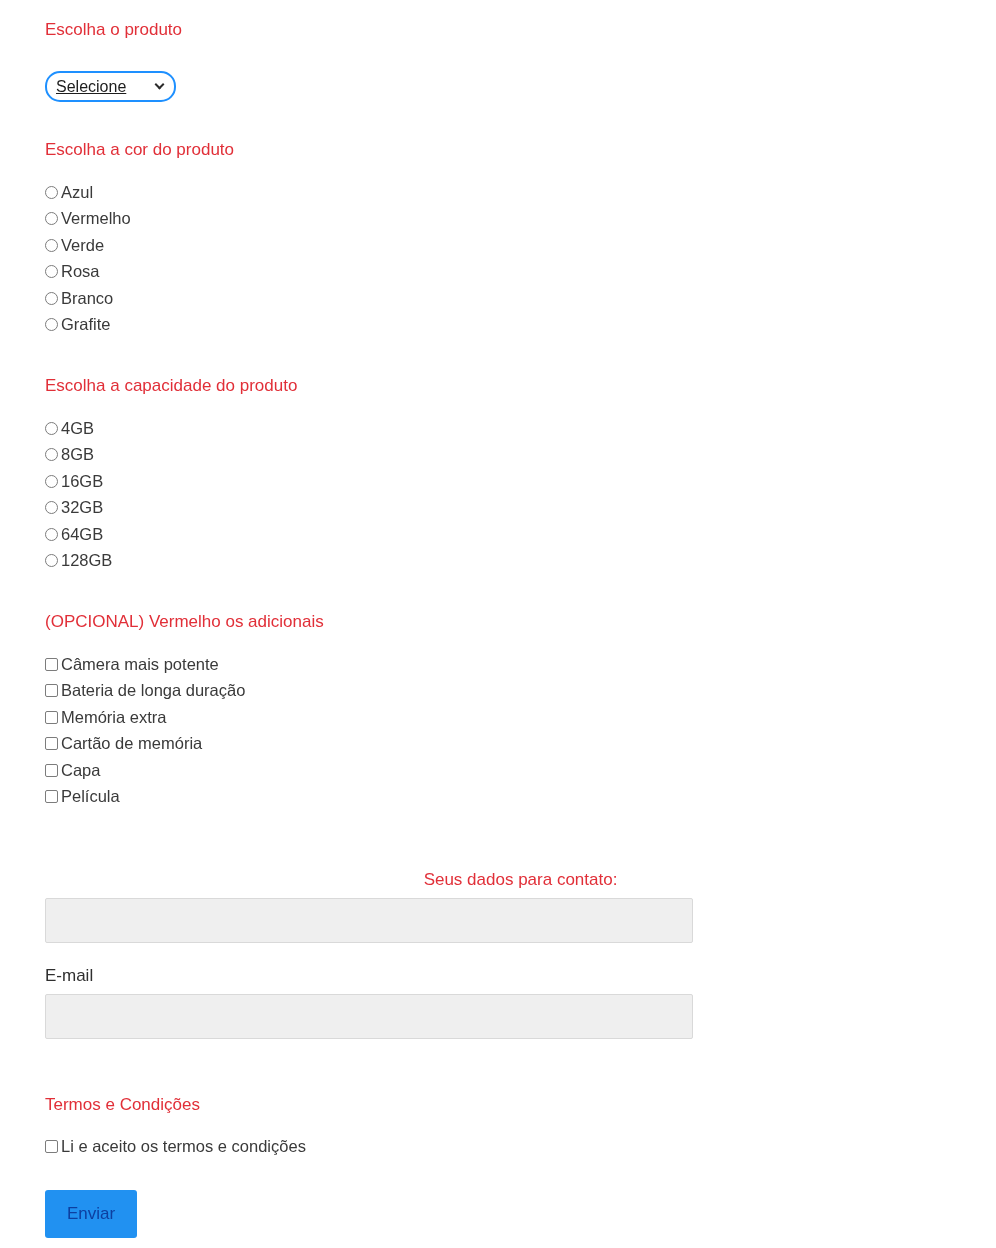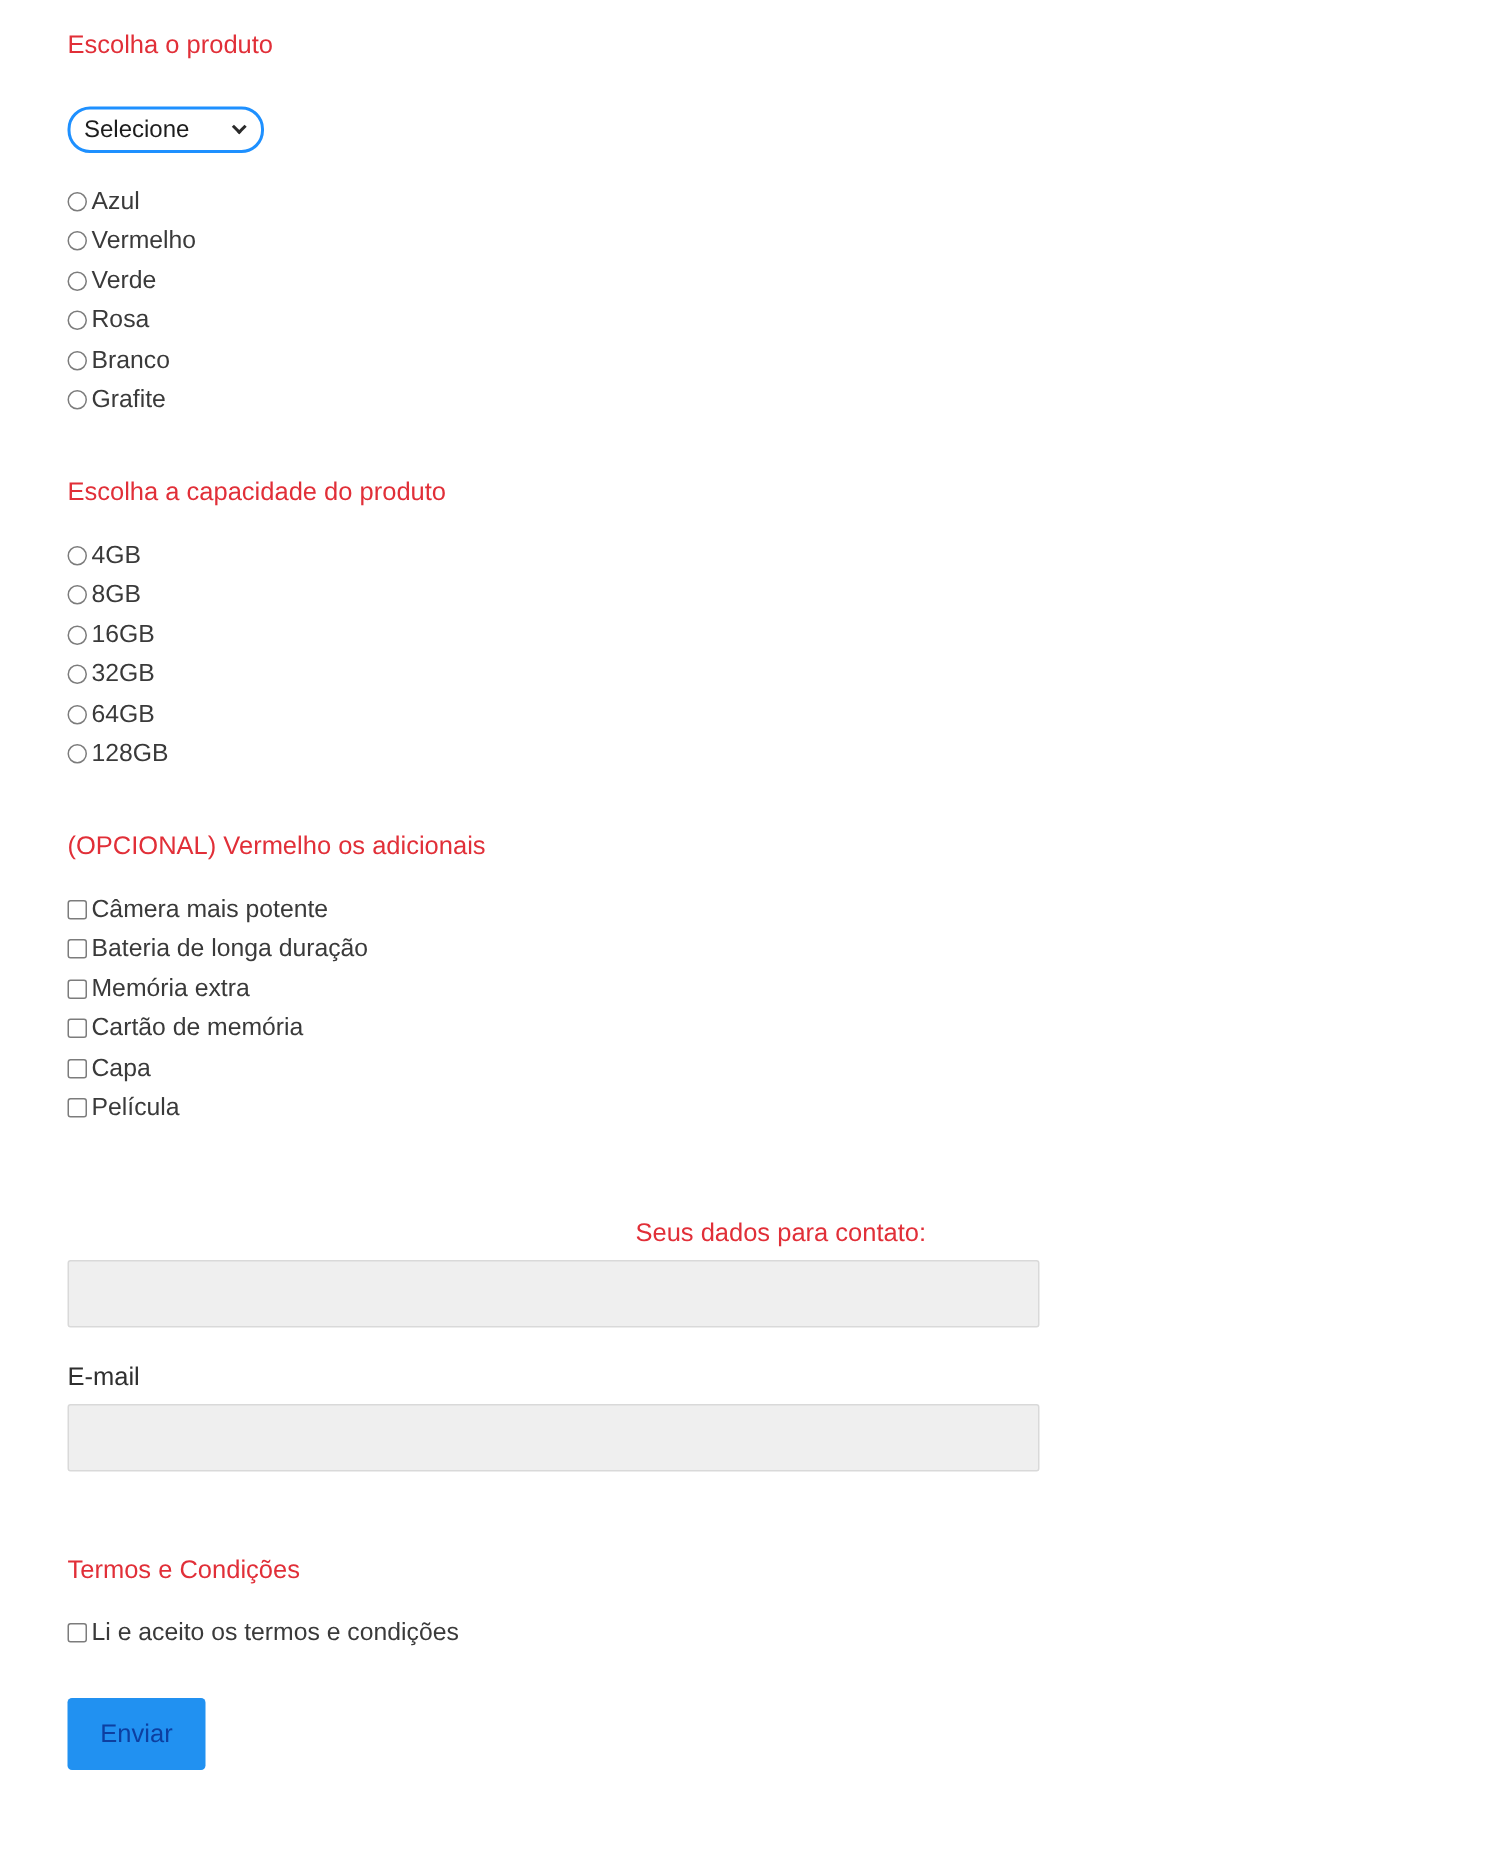--- a/index.html
+++ b/index.html
@@ -36,20 +36,21 @@
     width: 131px;
     height: 31px;
     border: 2px solid #1e90ff;
     border-radius: 15px;
     background: #ffffff;
     font-family: "Liberation Sans", sans-serif;
     font-size: 16px;
     color: #1d1d1d;
     padding: 0 28px 0 9px;
     outline: none;
+    text-decoration: underline;
   }
   .chevron {
     position: absolute;
     right: 13px;
     top: 10px;
     width: 7px;
     height: 7px;
     border-right: 2px solid #2b2b2b;
     border-bottom: 2px solid #2b2b2b;
     transform: rotate(45deg);
@@ -130,20 +131,21 @@
   
   <h2 class="section-title">Escolha o produto</h2>
   <div class="select-wrap">
     <select class="product-select">
       <option>Selecione</option>
     </select>
     <span class="chevron"></span>
   </div>
 
   
+  <h2 class="section-title gap-section">Escolha a cor do produto</h2>
   <div class="options">
     <label class="opt">
       <input type="radio" name="color" class="ctl" style="">
       <span class="opt-label">Azul</span>
     </label>
     <label class="opt">
       <input type="radio" name="color" class="ctl" style="">
       <span class="opt-label">Vermelho</span>
     </label>
     <label class="opt">

